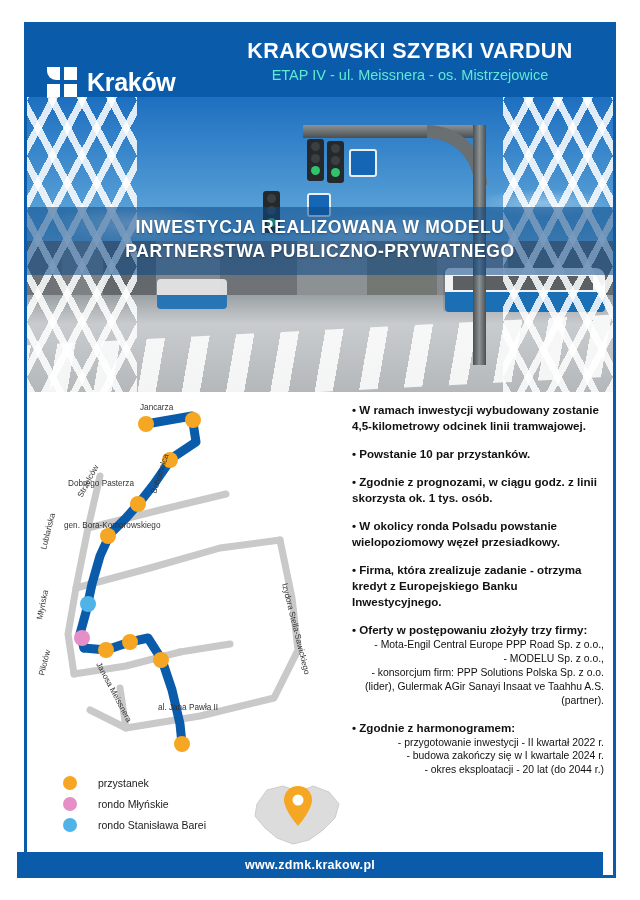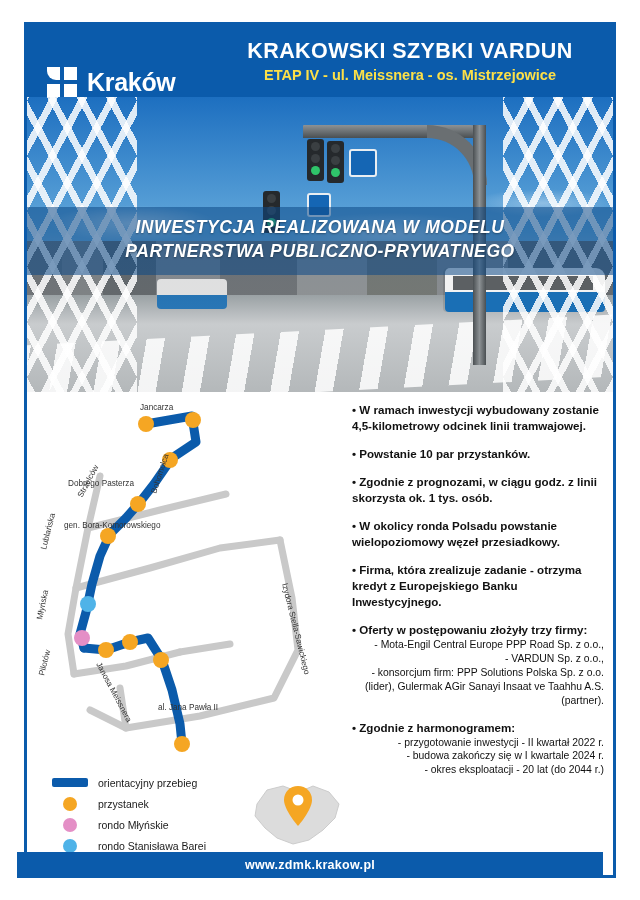--- a/index.html
+++ b/index.html
@@ -78,23 +78,23 @@
     padding-right: 10px;
   }
   .title-main {
     color: #ffffff;
     font-size: 21.5px;
     font-weight: bold;
     letter-spacing: 0.4px;
     line-height: 1.2;
   }
   .title-sub {
-    color: #fde047;
+    color: #5eead4;
     font-size: 14.5px;
-    font-weight: bold;
+    font-weight: normal;
     margin-top: 3px;
   }
   
   .photo {
     position: absolute;
     left: 27px;
     top: 97px;
     width: 586px;
     height: 295px;
     overflow: hidden;
@@ -203,21 +203,20 @@
       repeating-linear-gradient(-62deg, rgba(255,255,255,0.85) 0 7px, rgba(255,255,255,0) 7px 26px);
   }
   .fence.left { left: 0; }
   .fence.right { right: 0; }
   .photo-caption {
     position: absolute;
     left: 0; top: 110px; width: 100%;
     background: rgba(12, 72, 134, 0.55);
     padding: 9px 0 12px;
     text-align: center;
-    font-style: italic;
   }
   .photo-caption div {
     color: #ffffff;
     font-size: 17.5px;
     font-weight: bold;
     letter-spacing: 0.6px;
     line-height: 1.35;
     text-shadow: 0 1px 2px rgba(0,0,0,0.35);
   }
   
@@ -413,24 +412,20 @@
         <text x="0" y="0" transform="translate(14,278) rotate(-76)">Pilotów</text>
         <text x="0" y="0" transform="translate(66,266) rotate(62)">Janosa Meissnera</text>
         <text x="0" y="0" transform="translate(252,186) rotate(76)">Izydora Stella-Sawickiego</text>
         <text x="128" y="312">al. Jana Pawła II</text>
       </g>
     </svg>
   </div>
 
   <div class="legend">
     <div class="legend-row">
-      <div class="legend-swatch-line"></div>
-      <div class="legend-label">orientacyjny przebieg</div>
-    </div>
-    <div class="legend-row">
       <div class="legend-dot stop"></div>
       <div class="legend-label">przystanek</div>
     </div>
     <div class="legend-row">
       <div class="legend-dot mlynskie"></div>
       <div class="legend-label">rondo Młyńskie</div>
     </div>
     <div class="legend-row">
       <div class="legend-dot barei"></div>
       <div class="legend-label">rondo Stanisława Barei</div>
@@ -451,21 +446,21 @@
     <div class="para bold">• W ramach inwestycji wybudowany zostanie 4,5-kilometrowy odcinek linii tramwajowej.</div>
     <div class="para bold">• Powstanie 10 par przystanków.</div>
     <div class="para bold">• Zgodnie z prognozami, w ciągu godz. z linii skorzysta ok. 1 tys. osób.</div>
     <div class="para bold">• W okolicy ronda Polsadu powstanie wielopoziomowy węzeł przesiadkowy.</div>
     <div class="para bold">
       <span>• Firma, która zrealizuje zadanie - otrzyma kredyt z </span><span class="strong">Europejskiego Banku Inwestycyjnego.</span>
     </div>
     <div class="para bold">
       <div>• Oferty w postępowaniu złożyły trzy firmy:</div>
       <div class="sub-line">- Mota-Engil Central Europe PPP Road Sp. z o.o.,</div>
-      <div class="sub-line">- VARDUN Sp. z o.o.,</div>
+      <div class="sub-line">- MODELU Sp. z o.o.,</div>
       <div class="sub-line">- konsorcjum firm: PPP Solutions Polska Sp. z o.o. (lider), Gulermak AGir Sanayi Insaat ve Taahhu A.S. (partner).</div>
     </div>
     <div class="para bold">
       <div>• Zgodnie z harmonogramem:</div>
       <div class="sub-line">- przygotowanie inwestycji - II kwartał 2022 r.</div>
       <div class="sub-line">- budowa zakończy się w I kwartale 2024 r.</div>
       <div class="sub-line">- okres eksploatacji - 20 lat (do 2044 r.)</div>
     </div>
   </div>
 

